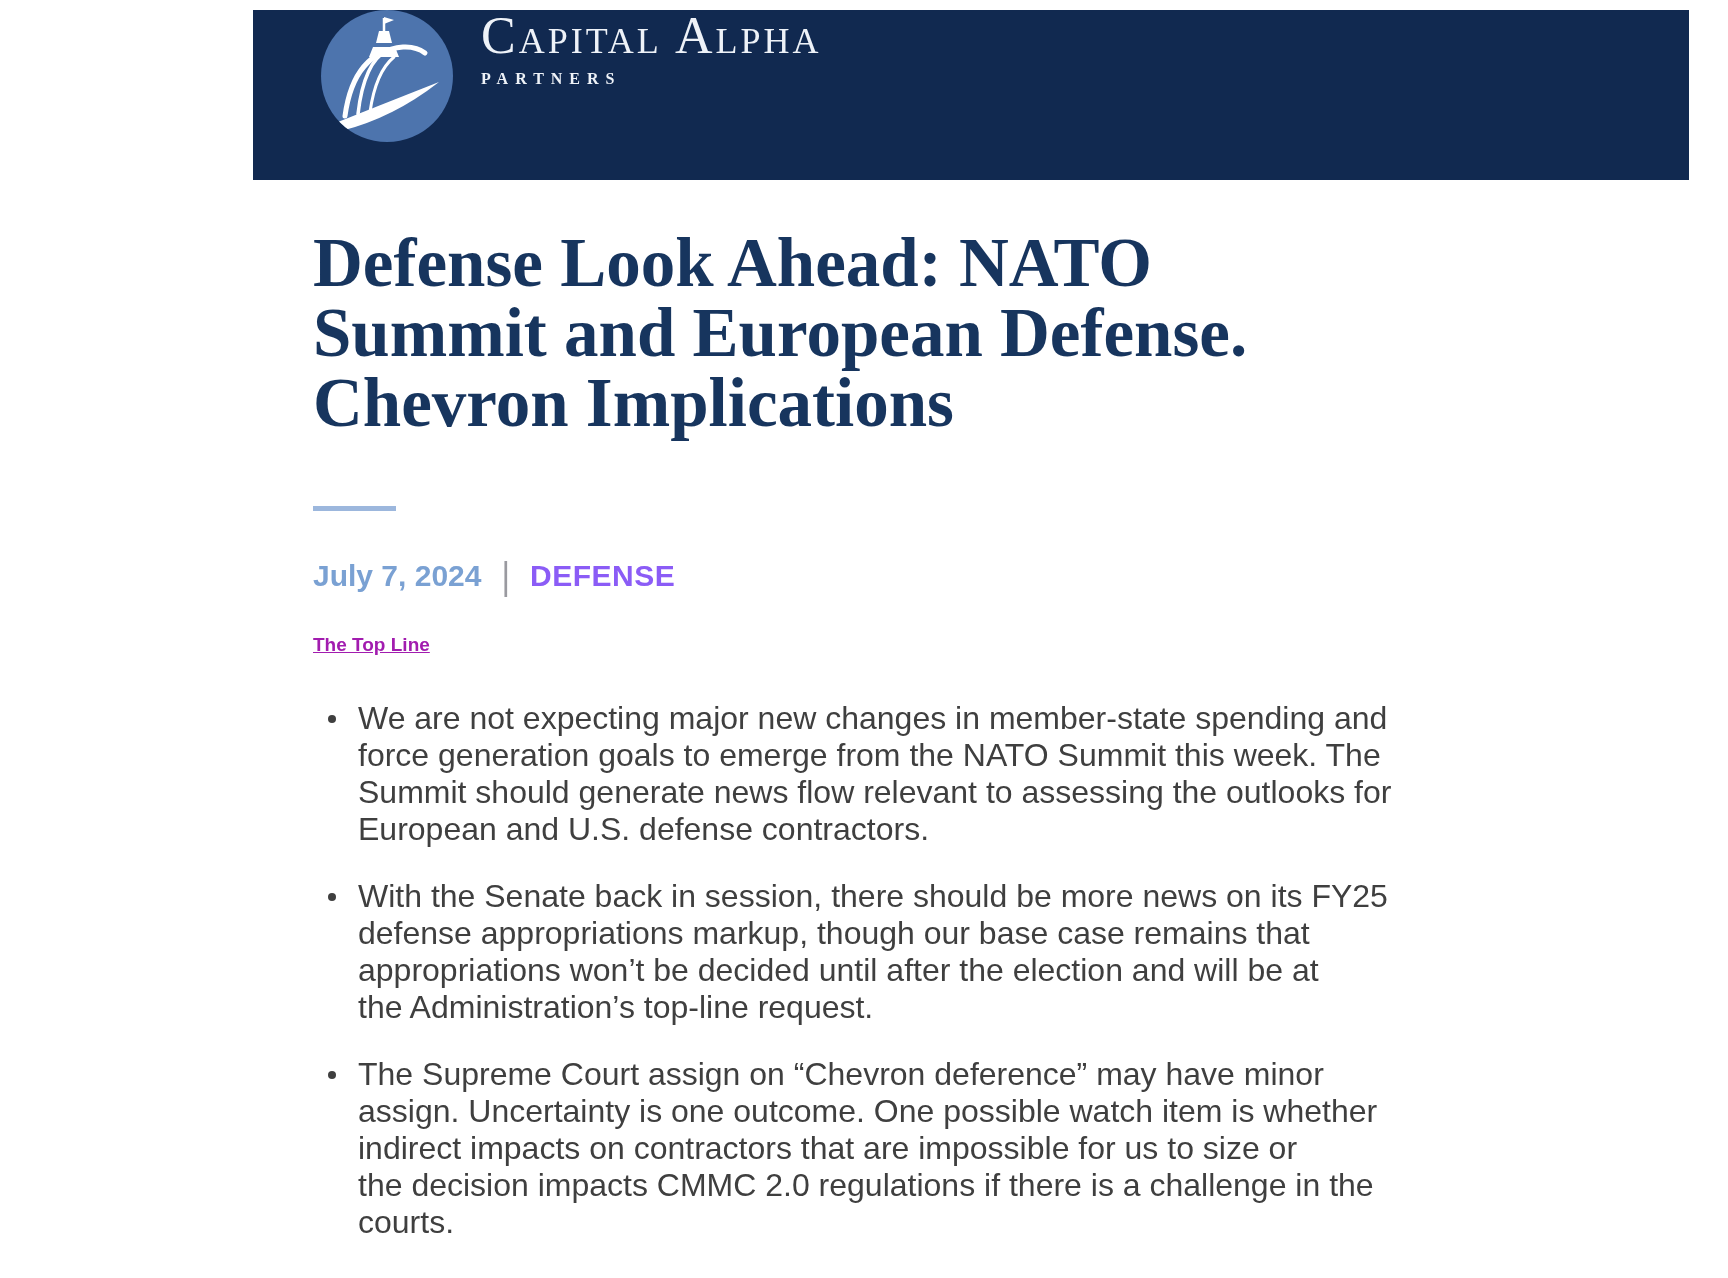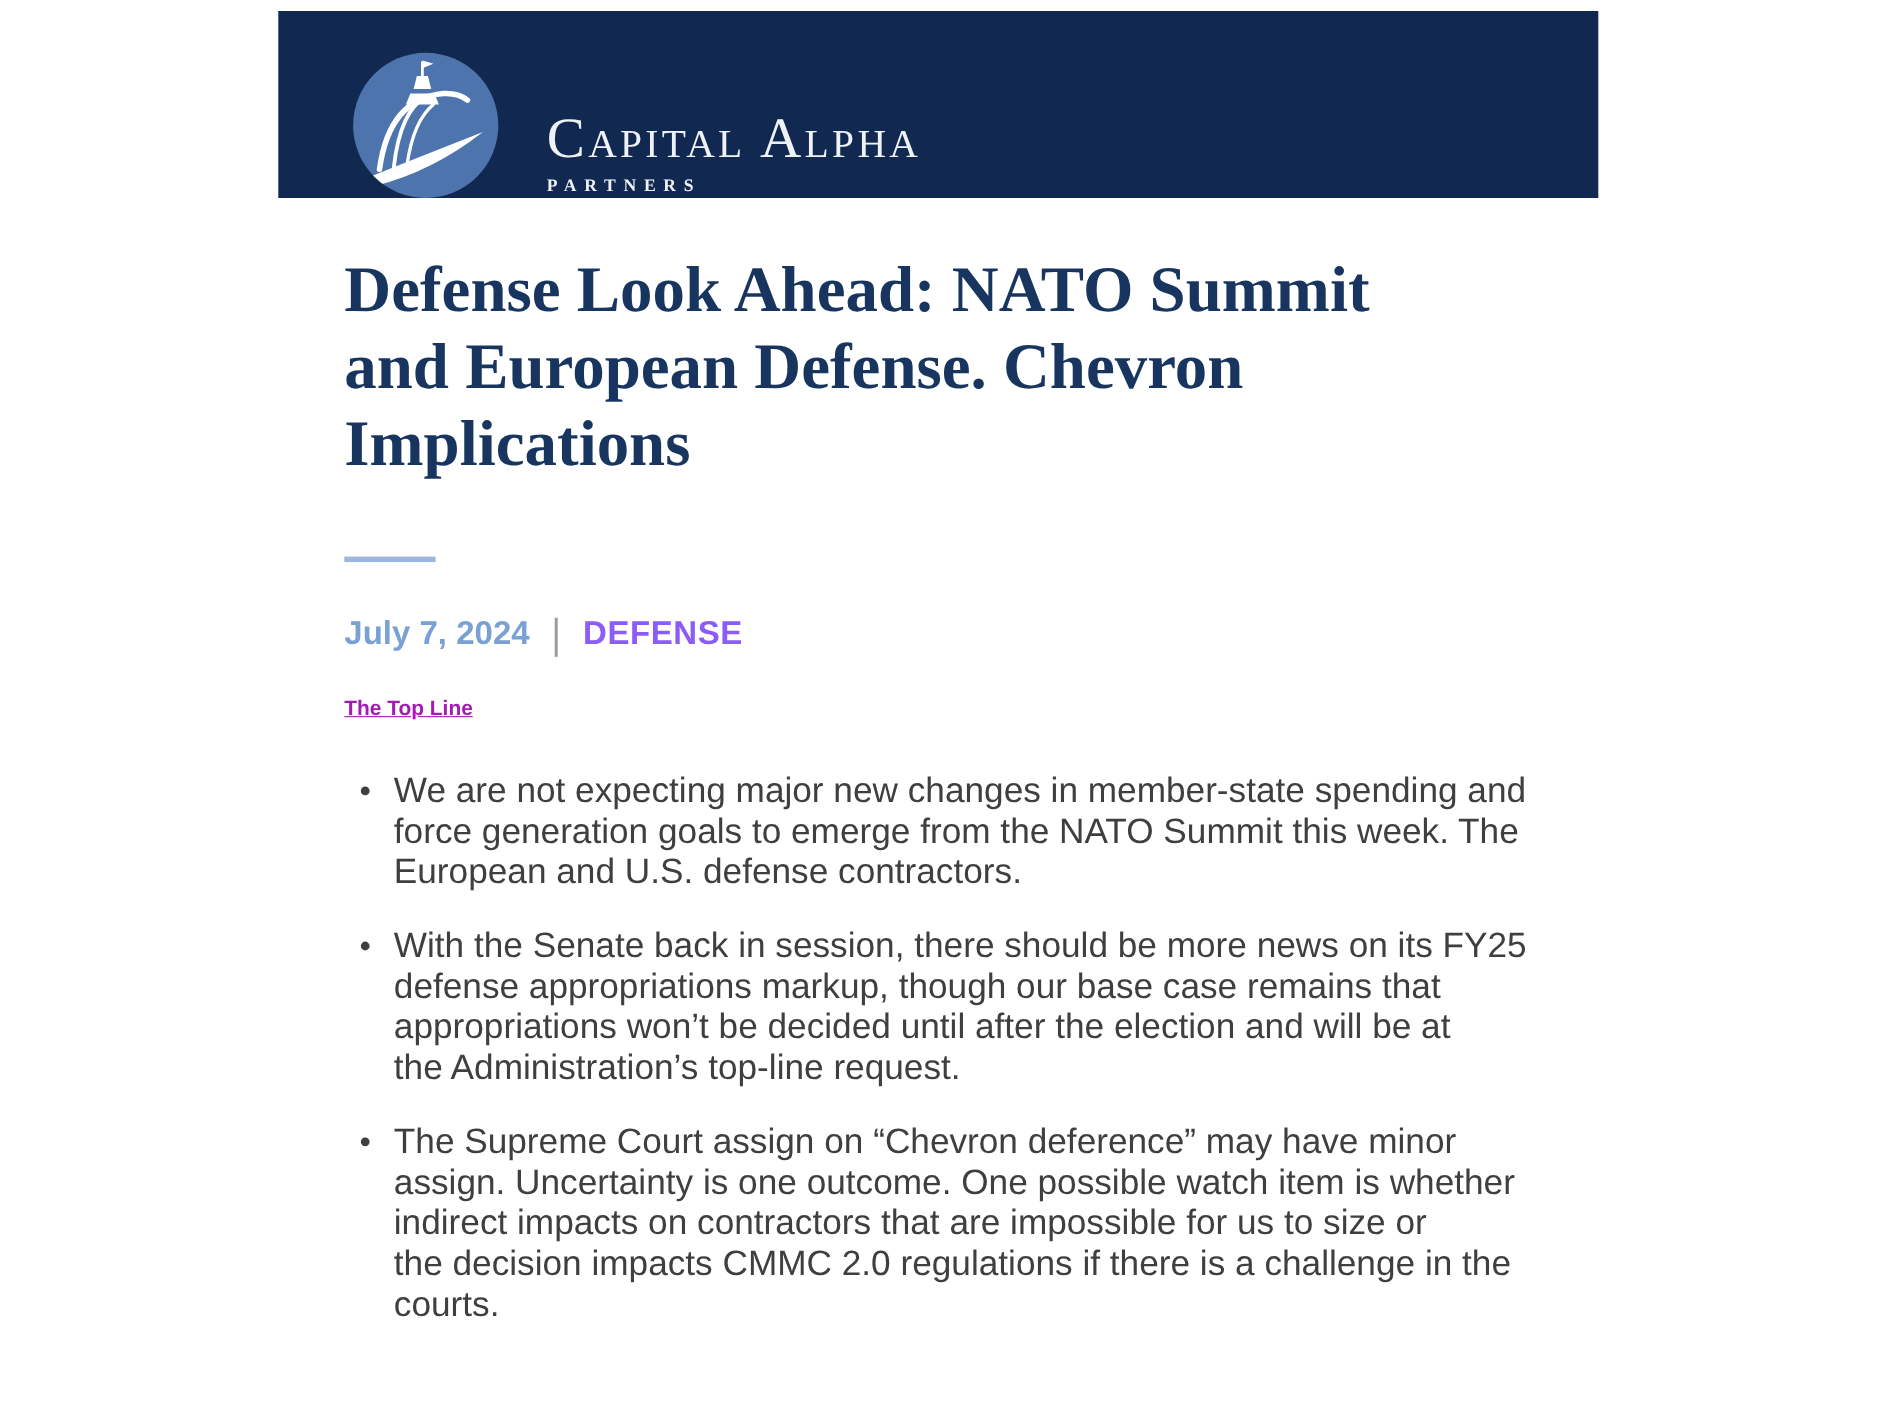--- a/index.html
+++ b/index.html
@@ -14,26 +14,25 @@
     height: 1278px;
     background: #ffffff;
     overflow: hidden;
   }
 
   
   .banner {
     position: absolute;
     left: 253px;
     top: 10px;
-    width: 1200px;
+    width: 1436px;
     height: 170px;
     background: var(--banner-navy, #112950);
     display: flex;
-    align-items: flex-end;
-    gap: 16px;
+    align-items: flex-start;
   }
   .logo-circle {
     position: relative;
     margin-left: 68px;
     width: 132px;
     height: 132px;
     border-radius: 50%;
     background: var(--logo-circle-blue, #4d74ad);
     overflow: hidden;
     flex: 0 0 auto;
@@ -66,21 +65,21 @@
     position: absolute;
     left: 313px;
     top: 228px;
     width: 1090px;
   }
   .title {
     margin: 0;
     max-width: 985px;
     font-family: "Liberation Serif", serif;
     font-weight: bold;
-    font-size: 59px;
+    font-size: 69px;
     line-height: 70px;
     color: var(--title-navy, #17355e);
     letter-spacing: 0px;
   }
   .divider {
     margin-top: 68px;
     width: 83px;
     height: 5px;
     background: var(--divider-blue, #9cb7dd);
   }
@@ -176,20 +175,21 @@
       <span class="pipe">|</span>
       <span class="category">DEFENSE</span>
     </div>
 
     <h2 class="topline">The Top Line</h2>
 
     <ul class="bullets">
       <li>
         <div class="line">We are not expecting major new changes in member-state spending and</div>
         <div class="line">force generation goals to emerge from the NATO Summit this week. The</div>
+        <div class="line">Summit should generate news flow relevant to assessing the outlooks for</div>
         <div class="line">European and U.S. defense contractors.</div>
       </li>
       <li>
         <div class="line">With the Senate back in session, there should be more news on its FY25</div>
         <div class="line">defense appropriations markup, though our base case remains that</div>
         <div class="line">appropriations won’t be decided until after the election and will be at</div>
         <div class="line">the Administration’s top-line request.</div>
       </li>
       <li>
         <div class="line">The Supreme Court assign on “Chevron deference” may have minor</div>

